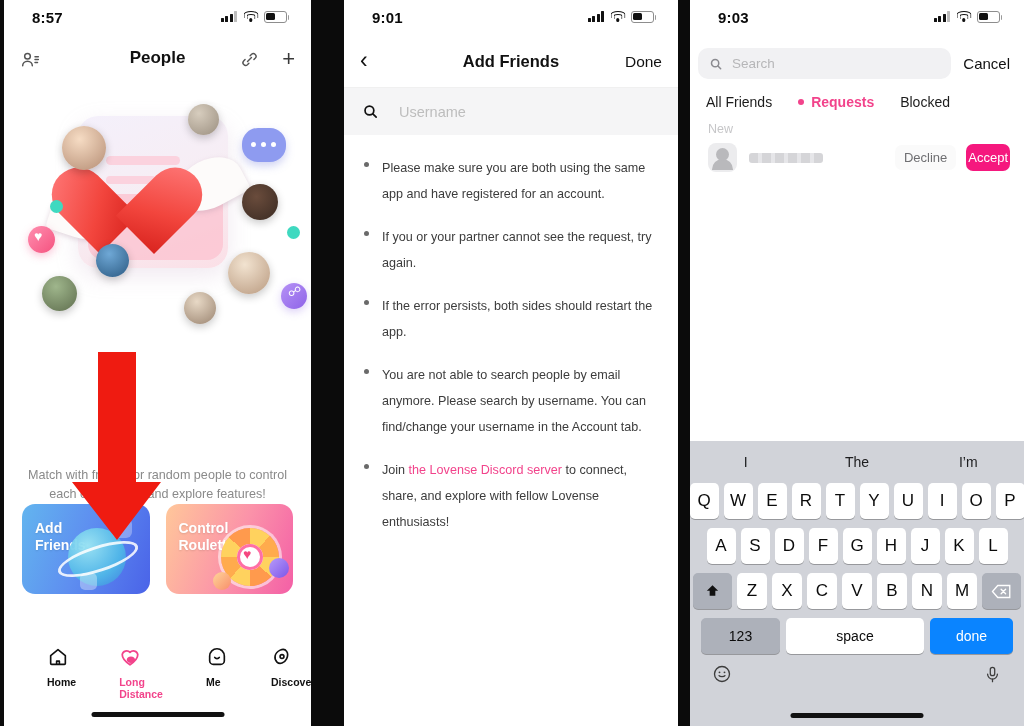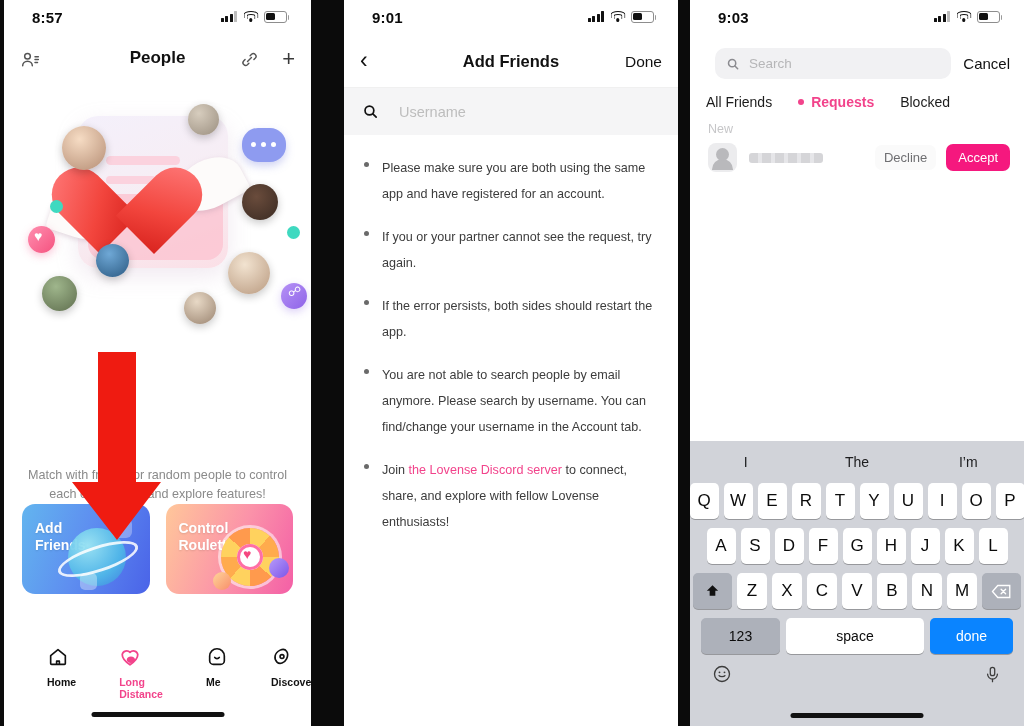--- a/index.html
+++ b/index.html
@@ -147,41 +147,41 @@
   .searchrow { height: 47px; background: #f5f5f6; display: flex; align-items: center; padding: 0 18px; }
   .searchrow .ph { margin-left: 20px; color: #bdbdbd; font-size: 14.5px; }
   .bullets { padding: 20px 18px 0 16px; }
   .bul { display: flex; margin-bottom: 17px; }
   .bul .dot { width: 5px; height: 5px; border-radius: 50%; background: #6a6a6a;
               margin: 7px 13px 0 4px; flex: none; }
   .bul .txt { font-size: 12.6px; line-height: 26px; color: #3c3c3c; }
   .lnk { color: #f2438b; }
 
   
-  .p3-searchrow { display: flex; align-items: center; padding: 10px 14px 8px 25px; }
+  .p3-searchrow { display: flex; align-items: center; padding: 10px 14px 8px 8px; }
   .p3-field { flex: 1; height: 31px; background: #f1f1f3; border-radius: 10px;
               display: flex; align-items: center; padding: 0 11px; }
   .p3-field .ph { margin-left: 9px; color: #b6b6b8; font-size: 13.5px; }
   .p3-cancel { margin-left: 12px; font-size: 15px; color: #111; }
   .p3-tabs { display: flex; align-items: center; padding: 7px 16px 0 16px; gap: 26px; text-align: center; }
   .p3-tab { font-size: 14px; color: #1c1c1c; }
   .p3-tab.active { color: #f2438b; font-weight: 700; display: flex; align-items: center; gap: 7px; }
   .p3-tab.active::before { content: ""; width: 6px; height: 6px; border-radius: 50%; background: #f2438b; }
   .p3-new { padding: 12px 0 4px 18px; font-size: 12.5px; color: #c6c6c8; }
   .reqrow { display: flex; align-items: center; padding: 3px 14px 0 18px; }
   .req-av { width: 29px; height: 29px; border-radius: 8px; background: #ececee; position: relative; }
   .req-av::after { content:""; position:absolute; left:8px; top:5px; width:13px; height:13px;
                    border-radius:50%; background:#b9b9bc; }
   .req-av::before { content:""; position:absolute; left:4px; bottom:2px; width:21px; height:11px;
                     border-radius:11px 11px 0 0; background:#b9b9bc; }
   .req-name { margin-left: 12px; width: 74px; height: 10px; border-radius: 3px;
               background: repeating-linear-gradient(90deg,#d5d5d8 0 9px,#e6e6e9 9px 13px); }
   .req-spacer { flex: 1; }
   .btn-decline { font-size: 13px; color: #6f6f72; padding: 5px 9px; border-radius: 7px; background:#fafafa; }
-  .btn-accept { font-size: 13px; color: #fff; background: #f5187e; padding: 6px 12px;
+  .btn-accept { font-size: 13px; color: #fff; background: #f5187e; padding: 6px 2px;
                 border-radius: 7px; margin-left: 10px; font-weight: 500; }
 
   .kb { position: absolute; left: 0; right: 0; bottom: 0; height: 285px; background: #d1d3d9; }
   .kb-sugg { height: 42px; display: flex; align-items: center; }
   .kb-sugg div { flex: 1; text-align: center; font-size: 14px; color: #1c1c1e; position: relative; }
   .kb-sugg div + div::before { content:""; position:absolute; left:0; top:9px; bottom:9px;
                                width:1px; background:#b9bcc4; }
   .kb-row { display: flex; justify-content: center; margin-bottom: 9px; }
   .kb-row.r1 { gap: 5px; padding: 0 3px; }
   .kb-row.r2 { gap: 5px; padding: 0 20px; }

